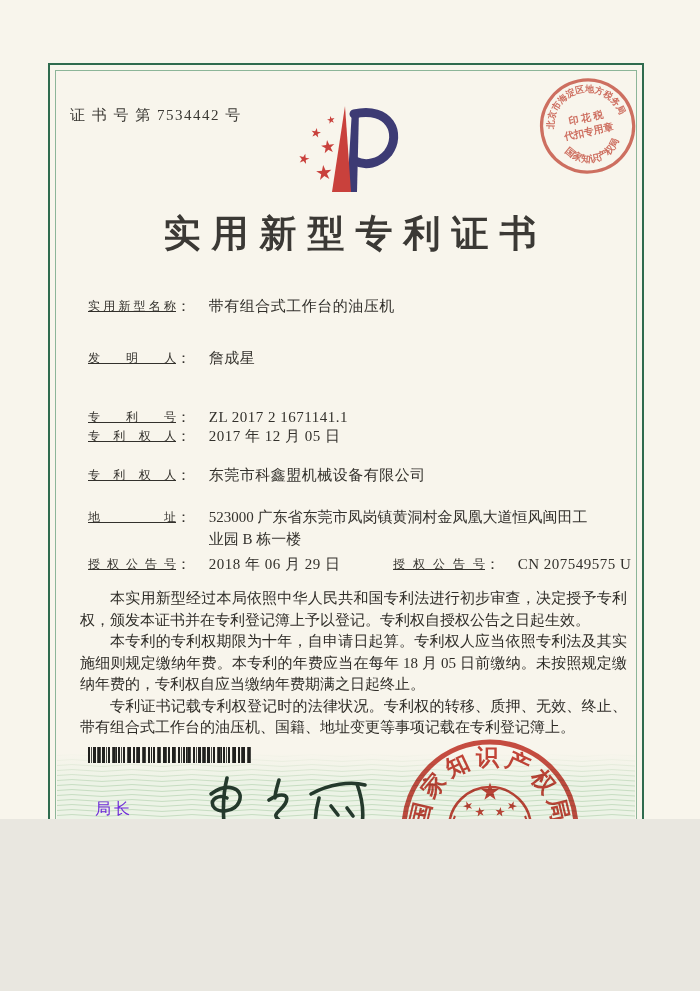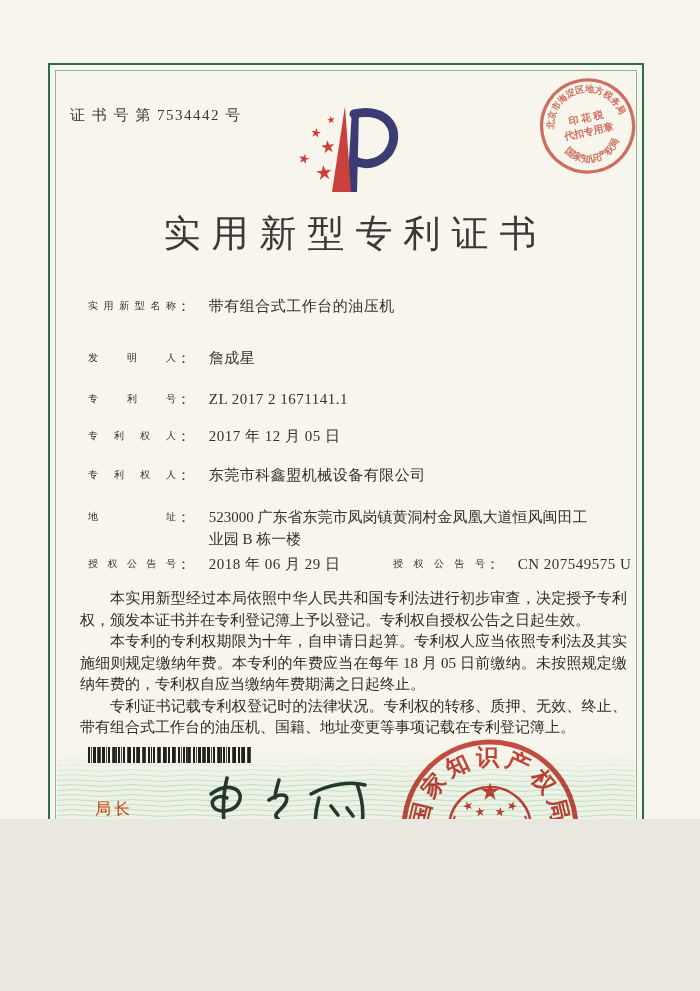--- a/index.html
+++ b/index.html
@@ -16,45 +16,45 @@
     border:1px solid #8cb598;z-index:6;pointer-events:none;}
   
   .band{position:absolute;left:57px;top:753px;width:578px;height:179px;z-index:1;}
   .band-fade{position:absolute;left:57px;top:753px;width:578px;height:30px;z-index:2;
     background:linear-gradient(#f8f5ec,rgba(248,245,236,0));}
   
   .cert-no{position:absolute;left:70px;top:106px;font-size:15px;letter-spacing:1.5px;
     color:#3a3833;z-index:3;}
   .logo{position:absolute;left:294px;top:100px;z-index:3;}
   .title{position:absolute;left:0;right:0;top:209px;margin:0;text-align:center;
-    font-size:37px;font-weight:normal;letter-spacing:11px;text-indent:11px;
+    font-size:37px;font-weight:bold;letter-spacing:11px;text-indent:11px;
     color:#3b3935;z-index:3;}
   
   .field-row{position:absolute;left:88px;font-size:15px;line-height:22px;z-index:3;
     white-space:nowrap;}
   .flabel{display:inline-block;width:88px;text-align:justify;text-align-last:justify;
-    font-size:10px;vertical-align:top;}
+    font-size:12px;vertical-align:top;text-decoration:underline;}
   .fcolon{display:inline-block;vertical-align:top;}
   .fvalue{display:inline-block;margin-left:14px;letter-spacing:0.5px;vertical-align:top;}
   .fvalue.wrap{white-space:normal;width:384px;letter-spacing:0;}
   .grant-right{position:absolute;left:305px;top:0;}
   .grant-right .flabel{width:92px;}
   
   .body-text{position:absolute;left:80px;top:588px;width:547px;z-index:3;}
   .body-text p{margin:0;font-size:15px;line-height:21.5px;text-align:justify;
     text-indent:2em;color:#2f2d28;}
   
   .barcode{position:absolute;left:88px;top:747px;width:163px;height:16px;z-index:3;
     background:
       repeating-linear-gradient(90deg,#20201e 0 2px,transparent 2px 5px),
       repeating-linear-gradient(90deg,#20201e 0 1px,transparent 1px 7px),
       repeating-linear-gradient(90deg,rgba(32,32,30,.8) 0 1px,transparent 1px 3px);}
   
   .sig-title{position:absolute;left:95px;top:799px;font-size:16px;letter-spacing:3px;
-    color:#c2410c;z-index:3;}
+    color:#6d28d9;z-index:3;}
   .sig-name{position:absolute;left:95px;top:832px;font-size:10px;letter-spacing:2px;
     color:#262a24;z-index:3;}
   .signature{position:absolute;left:193px;top:768px;z-index:3;}
   
   .seal{position:absolute;left:396px;top:734px;z-index:4;mix-blend-mode:multiply;}
   .seal-date{position:absolute;left:419px;top:860px;z-index:5;font-size:15px;
     font-weight:bold;color:#c8463b;letter-spacing:0.5px;transform:rotate(-2.5deg);
     mix-blend-mode:multiply;white-space:nowrap;}
   .tax-stamp{position:absolute;left:536px;top:74px;z-index:3;transform:rotate(-12deg);
     mix-blend-mode:multiply;opacity:.9;}
@@ -114,21 +114,21 @@
   <h1 class="title">实用新型专利证书</h1>
 
   <div class="field-row" style="top:295px">
     <span class="flabel">实用新型名称</span><span class="fcolon">：</span>
     <span class="fvalue">带有组合式工作台的油压机</span>
   </div>
   <div class="field-row" style="top:347px">
     <span class="flabel">发明人</span><span class="fcolon">：</span>
     <span class="fvalue">詹成星</span>
   </div>
-  <div class="field-row" style="top:388px">
+  <div class="field-row" style="top:406px">
     <span class="flabel">专利号</span><span class="fcolon">：</span>
     <span class="fvalue">ZL 2017 2 1671141.1</span>
   </div>
   <div class="field-row" style="top:425px">
     <span class="flabel">专利权人</span><span class="fcolon">：</span>
     <span class="fvalue">2017 年 12 月 05 日</span>
   </div>
   <div class="field-row" style="top:464px">
     <span class="flabel">专利权人</span><span class="fcolon">：</span>
     <span class="fvalue">东莞市科鑫盟机械设备有限公司</span>

